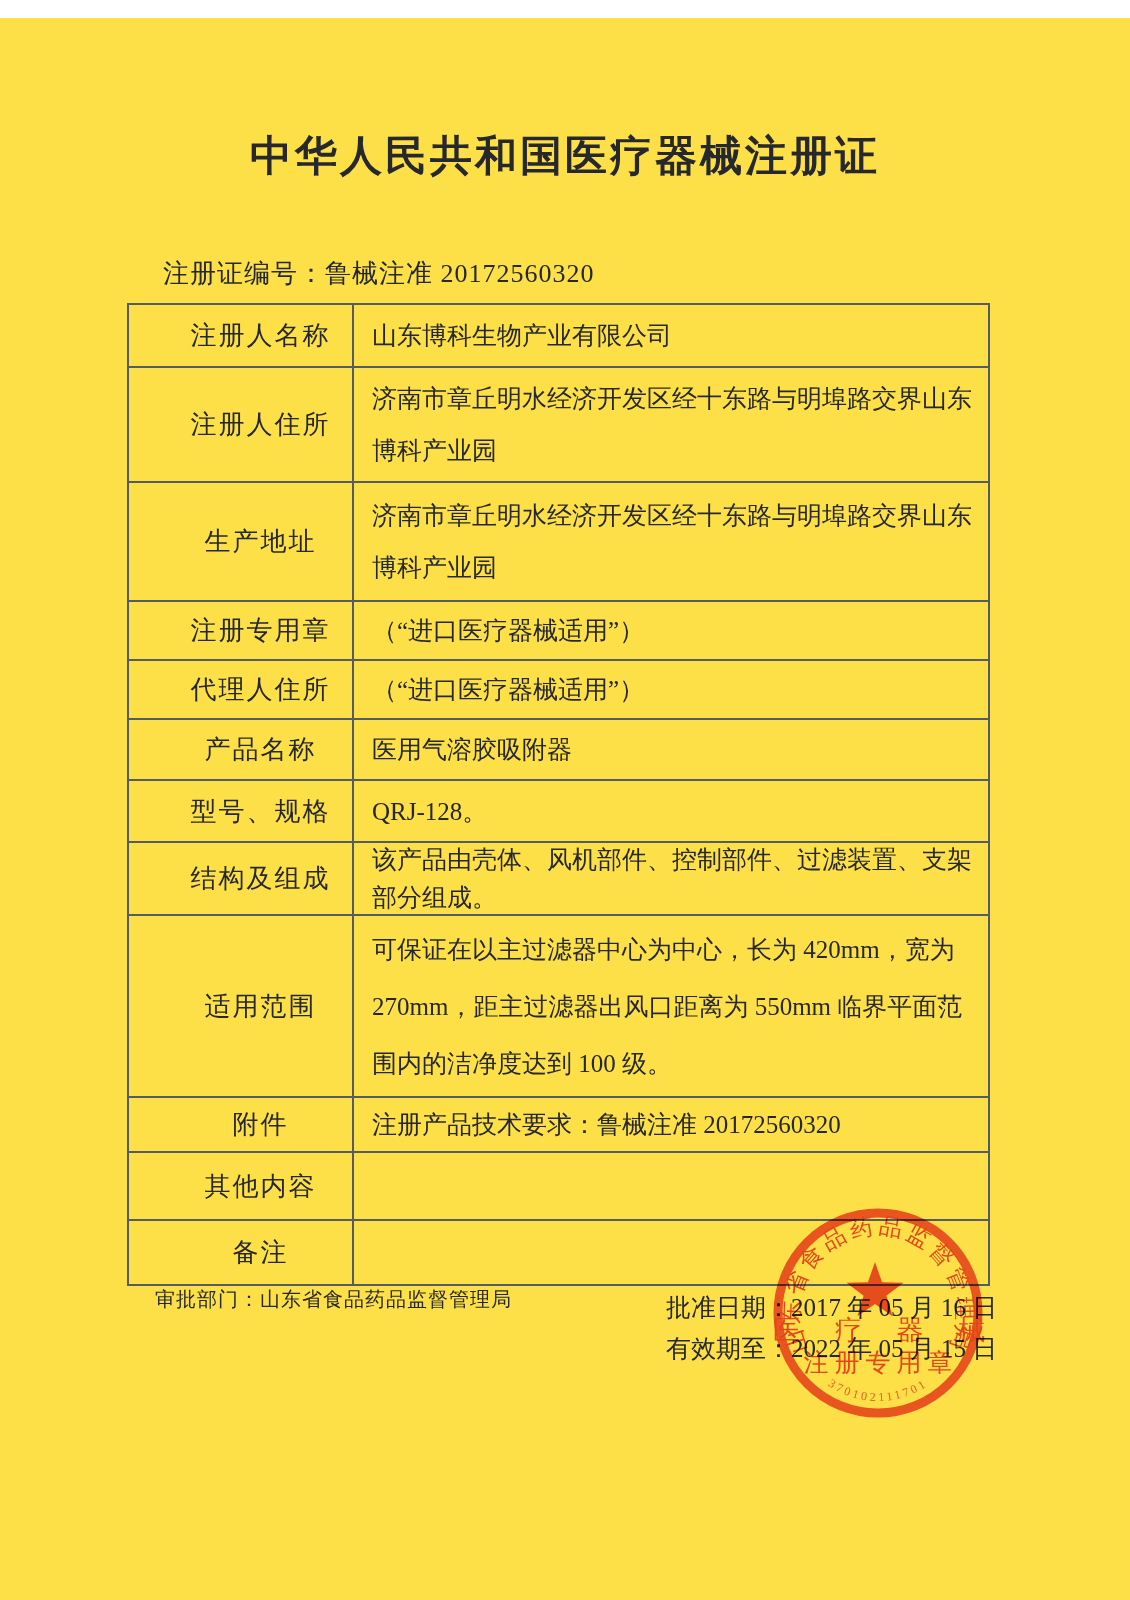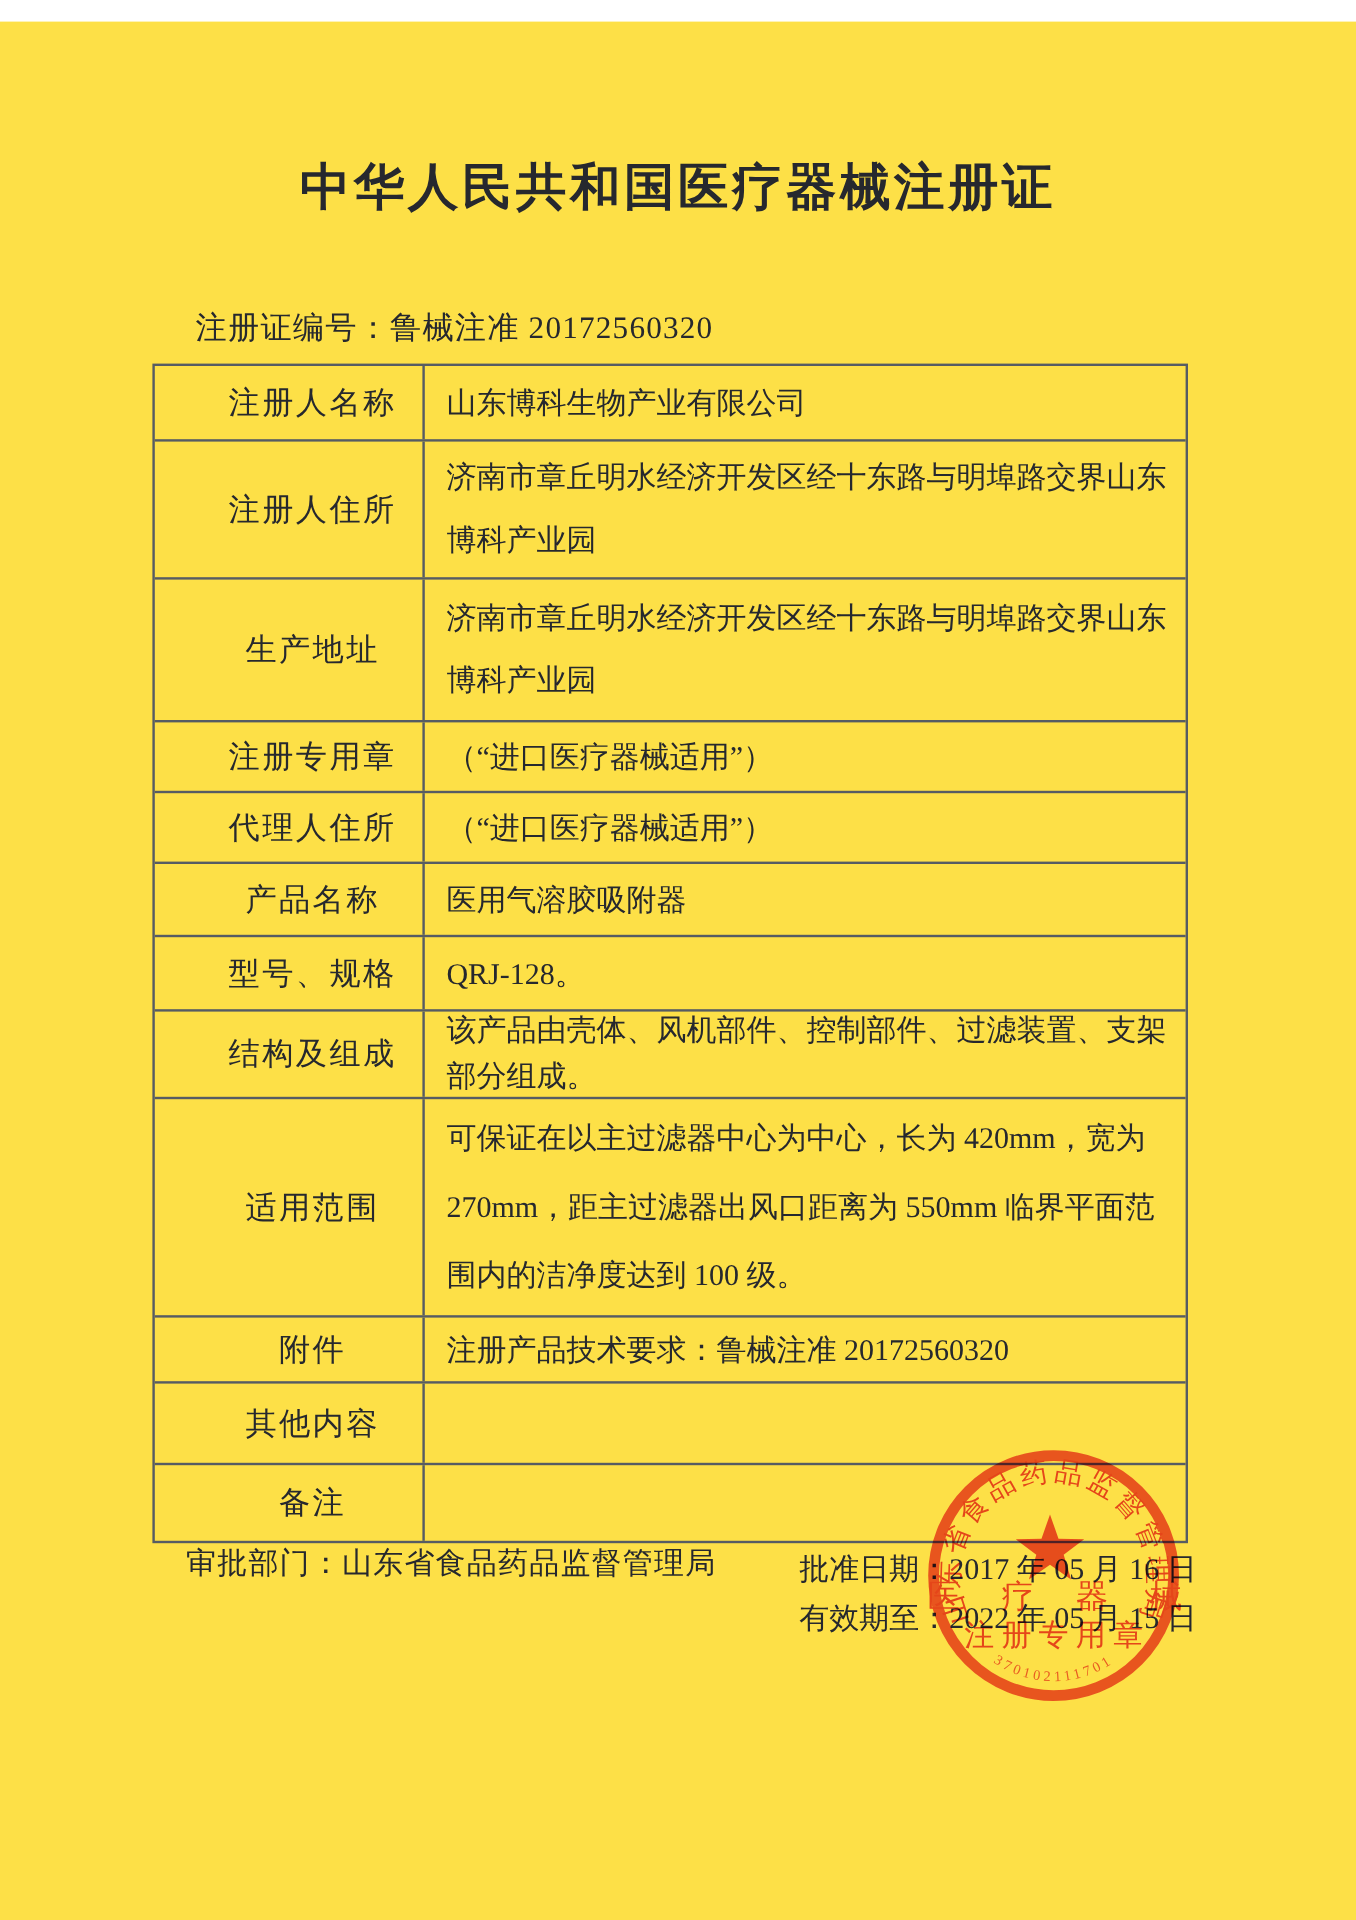--- a/index.html
+++ b/index.html
@@ -27,21 +27,21 @@
     display:flex;align-items:center;justify-content:center;
     font-size:26px;letter-spacing:2px;text-align:center;padding-left:40px;
   }
   .cell-value{
     flex:1;box-sizing:border-box;display:flex;align-items:center;
     padding:4px 16px 4px 18px;font-size:25px;
   }
   .lh52{line-height:52px;}
   .lh38{line-height:38px;}
   .lh57{line-height:57px;}
-  .dept{position:absolute;left:155px;top:1268px;font-size:25px;letter-spacing:1px;}
+  .dept{position:absolute;left:155px;top:1268px;font-size:20px;letter-spacing:1px;}
   .date1{position:absolute;left:666px;top:1273px;font-size:25px;}
   .date2{position:absolute;left:666px;top:1314px;font-size:25px;}
   .stamp{
     position:absolute;left:748px;top:1165px;width:260px;height:260px;
     mix-blend-mode:multiply;opacity:.92;
   }
   .stamp text{font-family:"Liberation Serif","DejaVu Serif",serif;}
 </style>
 </head>
 <body>

